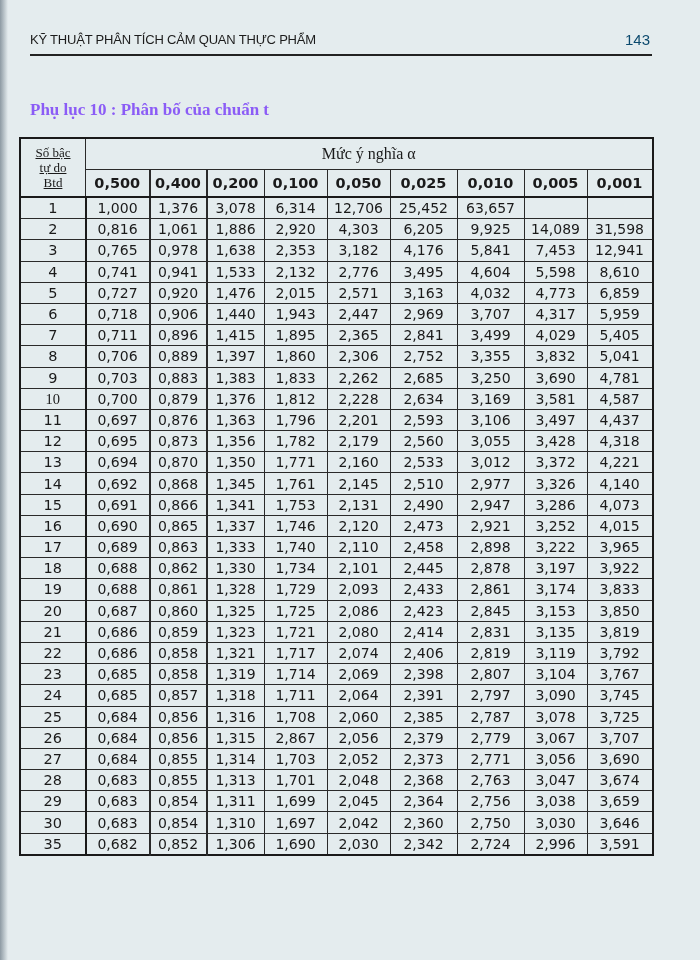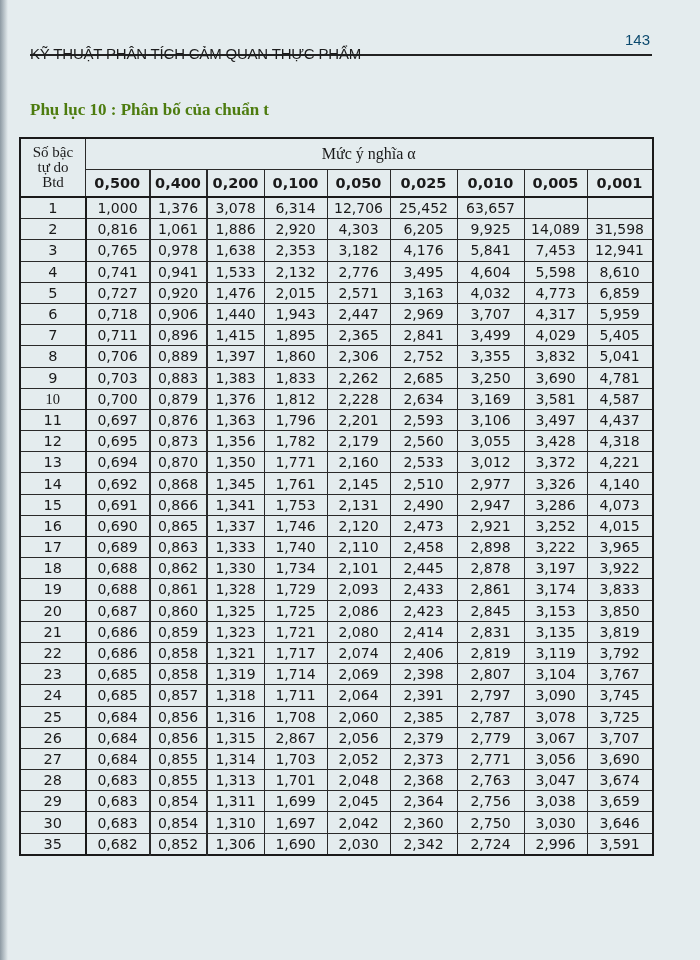--- a/index.html
+++ b/index.html
@@ -12,53 +12,54 @@
   }
   .page-shadow {
     position: absolute; left: 0; top: 0; width: 8px; height: 960px;
     background: linear-gradient(to right, #8d9aa3, #e4ecee);
   }
   .running-header {
     position: absolute; left: 30px; top: 28px; width: 622px; height: 26px;
     border-bottom: 2px solid #222;
   }
   .running-title {
-    position: absolute; left: 0; top: 17px;
+    position: absolute; left: 0; top: 4px;
     font-family: "Liberation Sans", sans-serif;
-    font-size: 15px; letter-spacing: -0.2px; color: #1c1c1c;
+    font-size: 13px; letter-spacing: -0.2px; color: #1c1c1c;
   }
   .page-number {
     position: absolute; right: 2px; top: 3px;
     font-family: "Liberation Sans", sans-serif;
     font-size: 15px; color: #0c4a6e;
   }
   .appendix-title {
     position: absolute; left: 30px; top: 100px;
     font-family: "Liberation Serif", serif;
-    font-weight: bold; font-size: 17px; color: #4d7c0f; text-align: right;
+    font-weight: bold; font-size: 17px; color: #8b5cf6; text-align: right;
   }
   table.t-table {
     position: absolute; left: 19px; top: 137px;
     border-collapse: collapse;
     border: 2px solid #1a1a1a;
     font-family: "DejaVu Sans", sans-serif;
     font-size: 14px;
   }
   .t-table td, .t-table th {
     border: 1px solid #2a2a2a;
     padding: 0;
     text-align: center;
     white-space: nowrap;
     font-weight: normal;
   }
   .t-table th.df-head {
     width: 64px;
     font-family: "Liberation Serif", serif;
-    font-size: 15px; line-height: 15px;
+    font-size: 13px; line-height: 15px;
     border-bottom: 2px solid #1a1a1a;
+    text-decoration: underline;
   }
   .t-table th.alpha-title {
     height: 30px;
     font-family: "Liberation Serif", serif;
     font-size: 16px;
   }
   .t-table tr.alpha-row th {
     height: 26px; font-size: 14.5px;
     border-bottom: 2px solid #1a1a1a;
     font-weight: bold;

